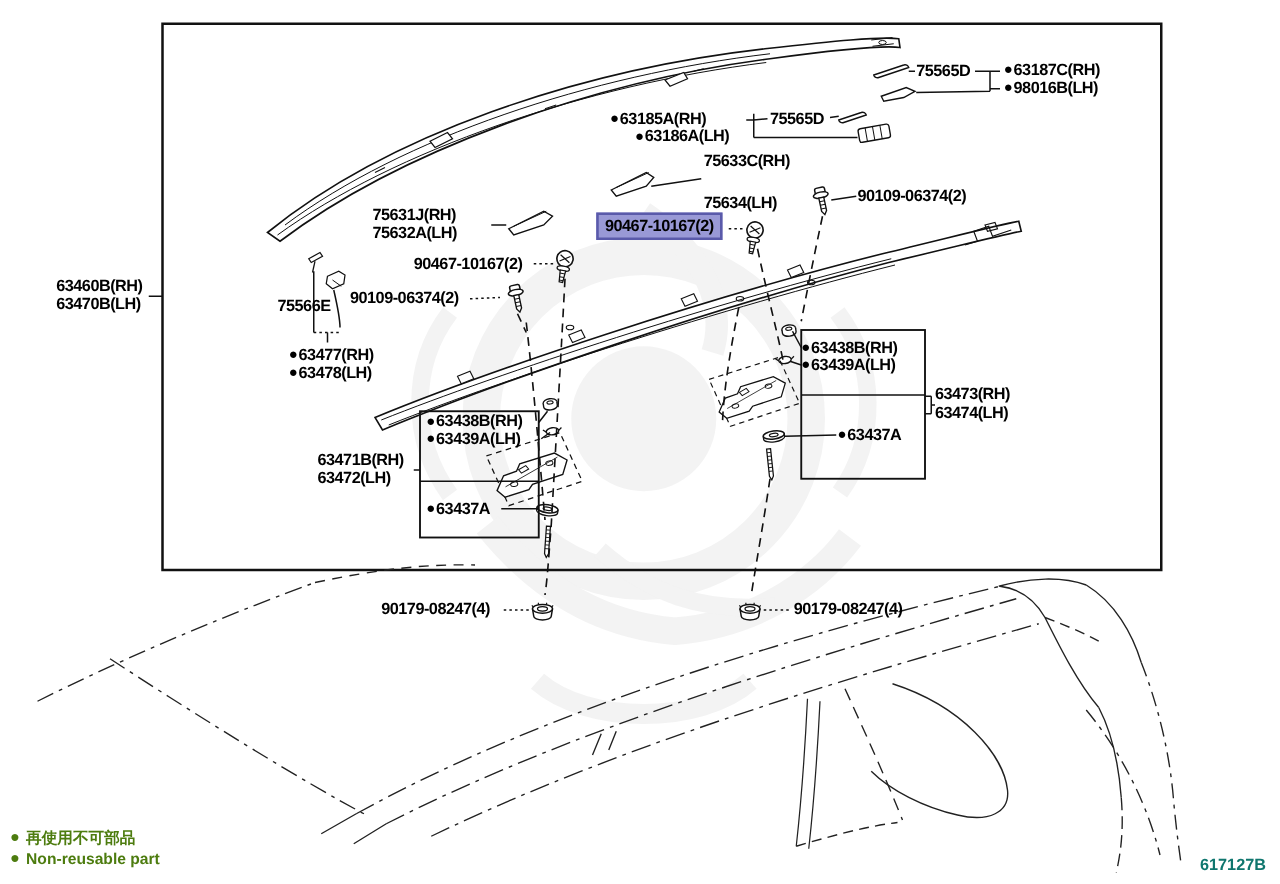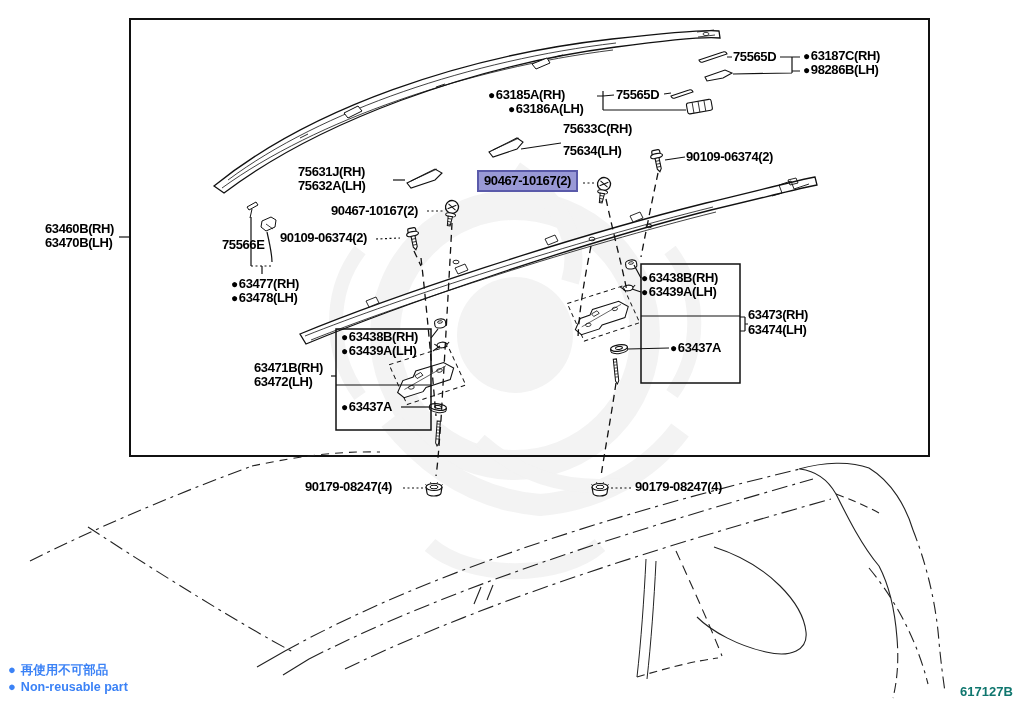--- a/index.html
+++ b/index.html
@@ -4,21 +4,21 @@
 <style>
   html,body{margin:0;padding:0;background:#fff;}
   #stage{position:relative;width:1024px;height:707px;background:#fff;overflow:hidden;
          font-family:"Liberation Sans",sans-serif;}
   #stage svg{position:absolute;left:0;top:0;}
   .lbl{position:absolute;font:bold 13px/14px "Liberation Sans",sans-serif;
        letter-spacing:-0.4px;color:#000;white-space:nowrap;}
   .blt{display:inline-block;font-size:12px;margin-right:1px;transform:translateY(-0.5px);}
   .hl{border:2px solid #5a5aaa;background:#9999d6;padding:2px 5px 2px 5px;}
   .legend-row{position:absolute;font:bold 12.5px/14px "Liberation Sans",sans-serif;
-       color:#3b82f6;white-space:nowrap;text-align:right;}
+       color:#4d7c0f;white-space:nowrap;text-align:right;}
   .legend-row .blt{font-size:13px;margin-right:5px;}
   .figcode{position:absolute;font:bold 13px "Liberation Sans",sans-serif;color:#0f766e;}
 </style>
 </head>
 <body>
 
 <div id="stage">
 
 <svg width="1024" height="707" viewBox="0 0 1024 707">
   <defs>
@@ -212,26 +212,26 @@
     <path d="M714,547 C770,565 803,604 806,632 C808,650 791,658 766,652 C739,646 712,632 697,617"></path>
     <path d="M646,559 C644,600 641,641 637,677 M656,561 C654,602 651,643 647,679" stroke-width="1"></path>
     <path d="M676,551 C692,586 708,621 722,656" stroke-dasharray="10 6"></path>
     <path d="M637,677 C664,669 693,661 718,658" stroke-dasharray="8 5"></path>
     <path d="M474,604 L481,587 M487,600 L493,585"></path>
   </g>
 </svg>
 
   <div class="lbl" style="left:733px;top:50px"><span>75565D</span></div>
   <div class="lbl" style="left:803px;top:49px"><span class="blt">●</span><span>63187C(RH)</span></div>
-  <div class="lbl" style="left:803px;top:63px"><span class="blt">●</span><span>98286B(LH)</span></div>
+  <div class="lbl" style="left:803px;top:63px"><span class="blt">●</span><span>98016B(LH)</span></div>
   <div class="lbl" style="left:488px;top:88px"><span class="blt">●</span><span>63185A(RH)</span></div>
   <div class="lbl" style="left:508px;top:102px"><span class="blt">●</span><span>63186A(LH)</span></div>
   <div class="lbl" style="left:616px;top:88px"><span>75565D</span></div>
   <div class="lbl" style="left:563px;top:122px"><span>75633C(RH)</span></div>
-  <div class="lbl" style="left:563px;top:144px"><span>75634(LH)</span></div>
+  <div class="lbl" style="left:563px;top:155px"><span>75634(LH)</span></div>
   <div class="lbl" style="left:686px;top:150px"><span>90109-06374(2)</span></div>
   <div class="lbl" style="left:298px;top:165px"><span>75631J(RH)</span></div>
   <div class="lbl" style="left:298px;top:179px"><span>75632A(LH)</span></div>
   <div class="lbl hl" style="left: 477px; top: 170px; background-color: rgb(153, 153, 214); border-color: rgb(90, 90, 170);"><span>90467-10167(2)</span></div>
   <div class="lbl" style="left:331px;top:204px"><span>90467-10167(2)</span></div>
   <div class="lbl" style="left:280px;top:231px"><span>90109-06374(2)</span></div>
   <div class="lbl" style="left:45px;top:222px"><span>63460B(RH)</span></div>
   <div class="lbl" style="left:45px;top:236px"><span>63470B(LH)</span></div>
   <div class="lbl" style="left:222px;top:238px"><span>75566E</span></div>
   <div class="lbl" style="left:231px;top:277px"><span class="blt">●</span><span>63477(RH)</span></div>

